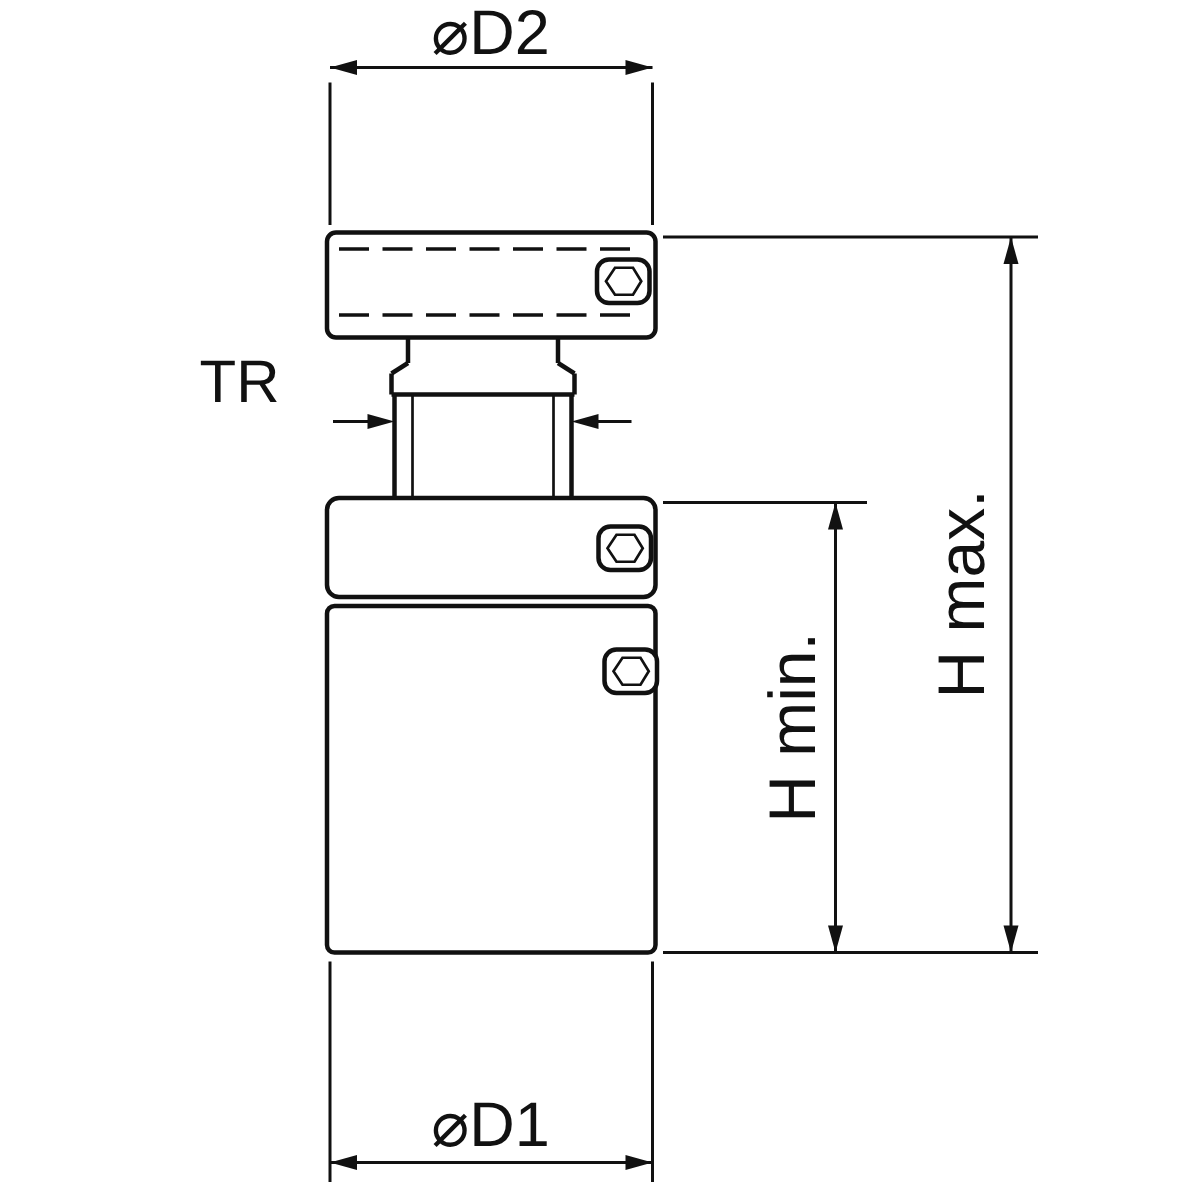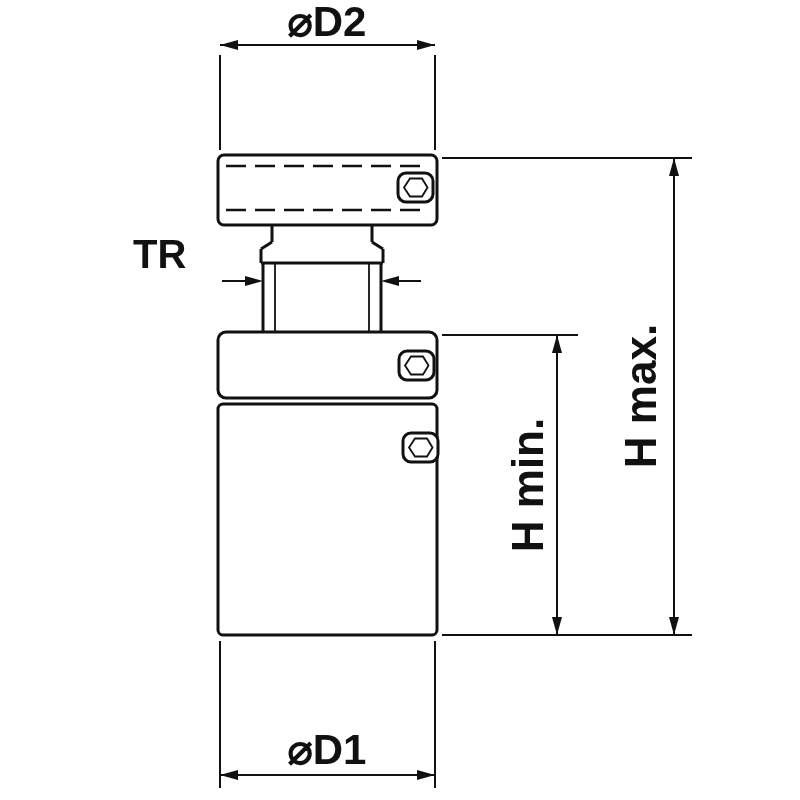--- a/index.html
+++ b/index.html
@@ -6,21 +6,20 @@
     margin: 0;
     padding: 0;
     background: #ffffff;
   }
   #stage {
     position: relative;
     width: 800px;
     height: 800px;
     background: #ffffff;
     overflow: hidden;
-    font-weight: bold;
   }
   svg text {
     font-family: "Liberation Sans", sans-serif;
     fill: #111111;
   }
   .obj   { stroke: #111111; stroke-width: 3;   fill: none; stroke-linejoin: round; }
   .objf  { stroke: #111111; stroke-width: 3;   fill: #ffffff; stroke-linejoin: round; }
   .thin  { stroke: #111111; stroke-width: 1.8; fill: none; }
   .hid   { stroke: #111111; stroke-width: 2.4; fill: none; stroke-dasharray: 20 9; }
   .dim   { stroke: #111111; stroke-width: 2;   fill: none; }

